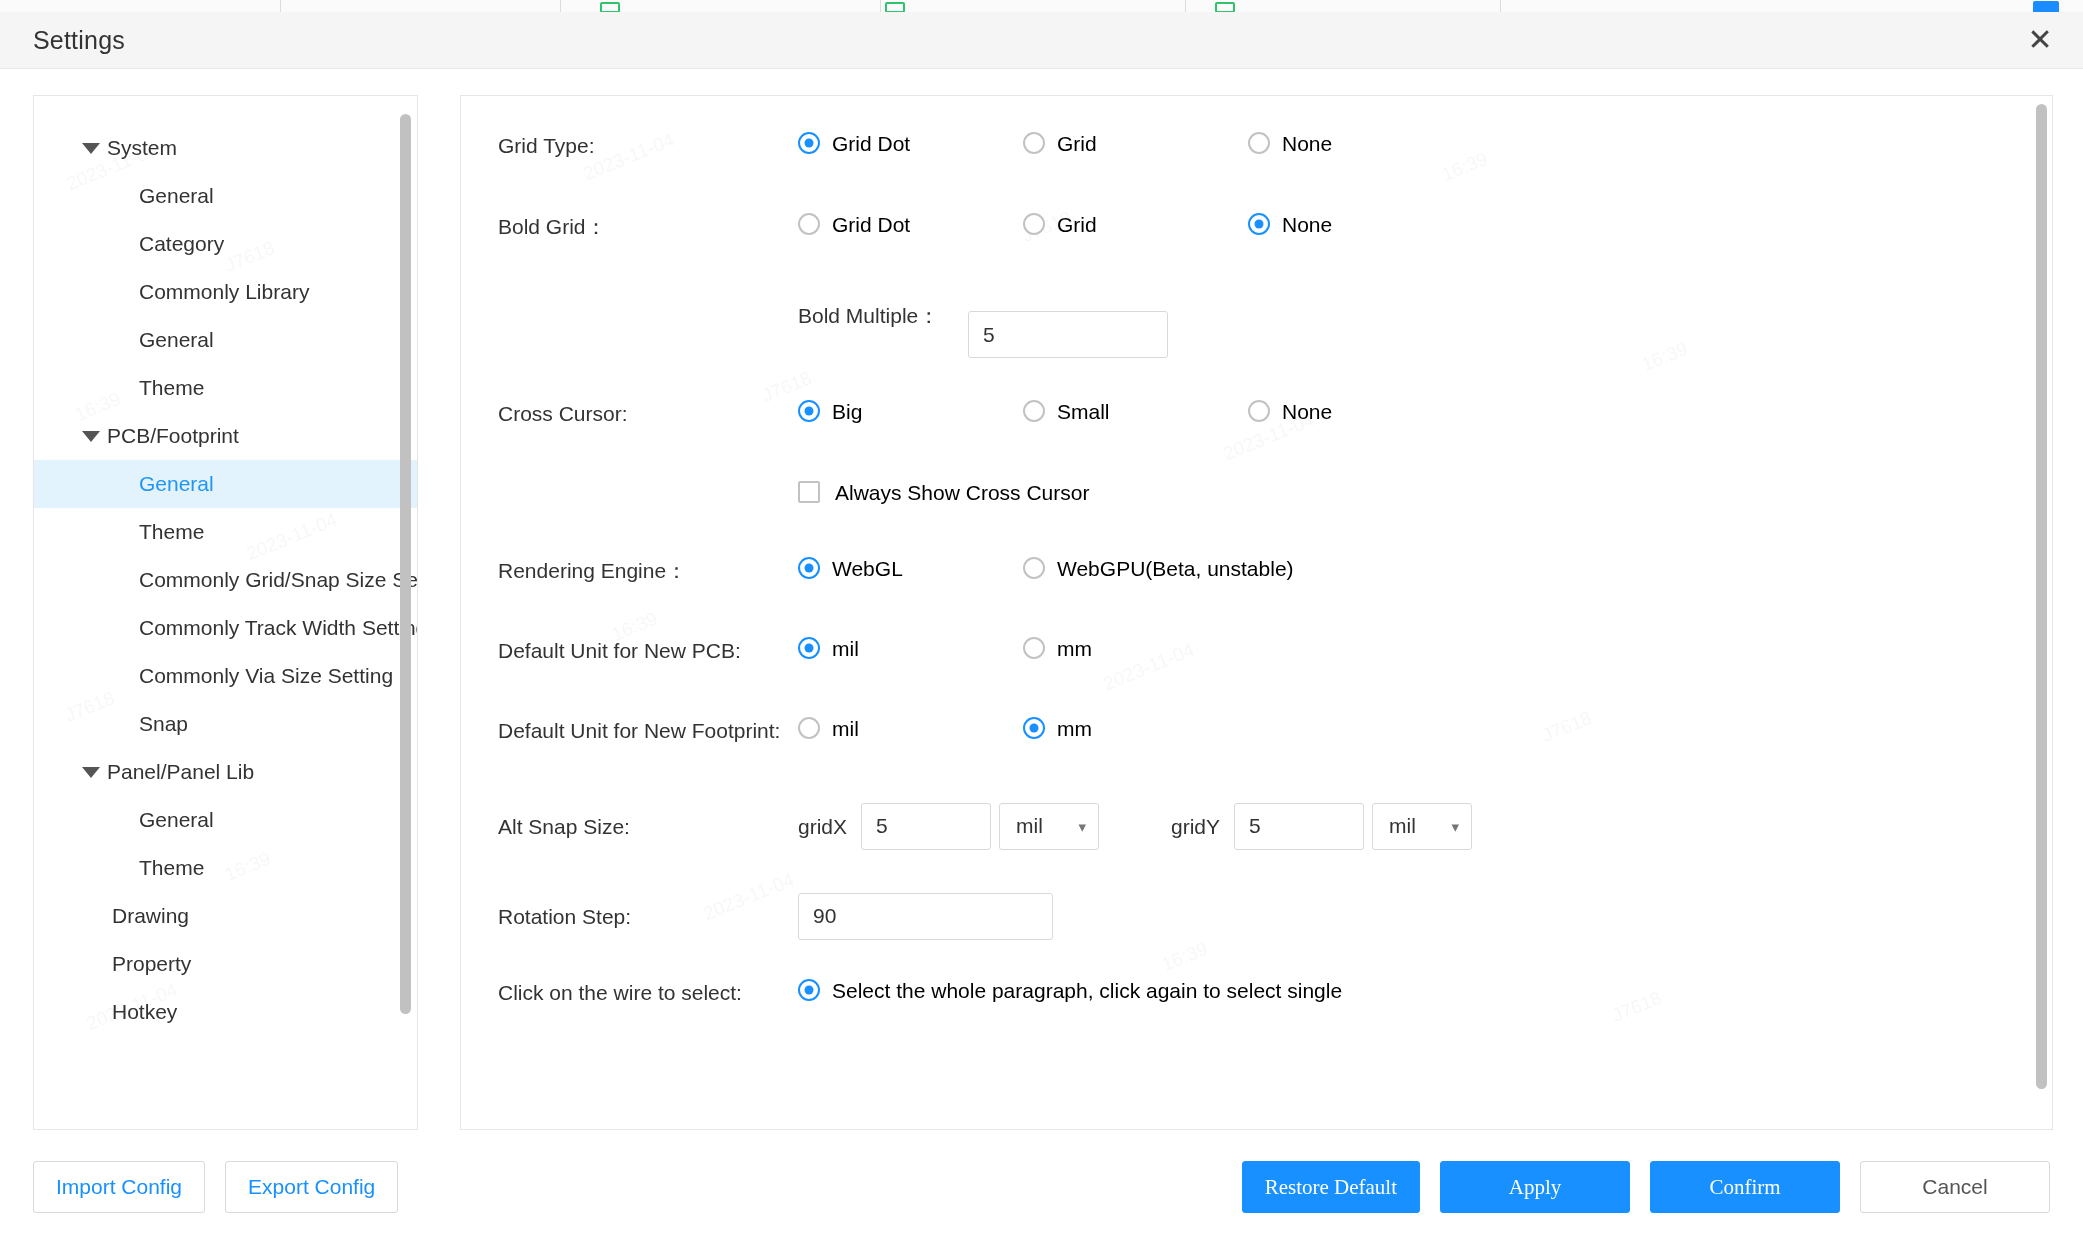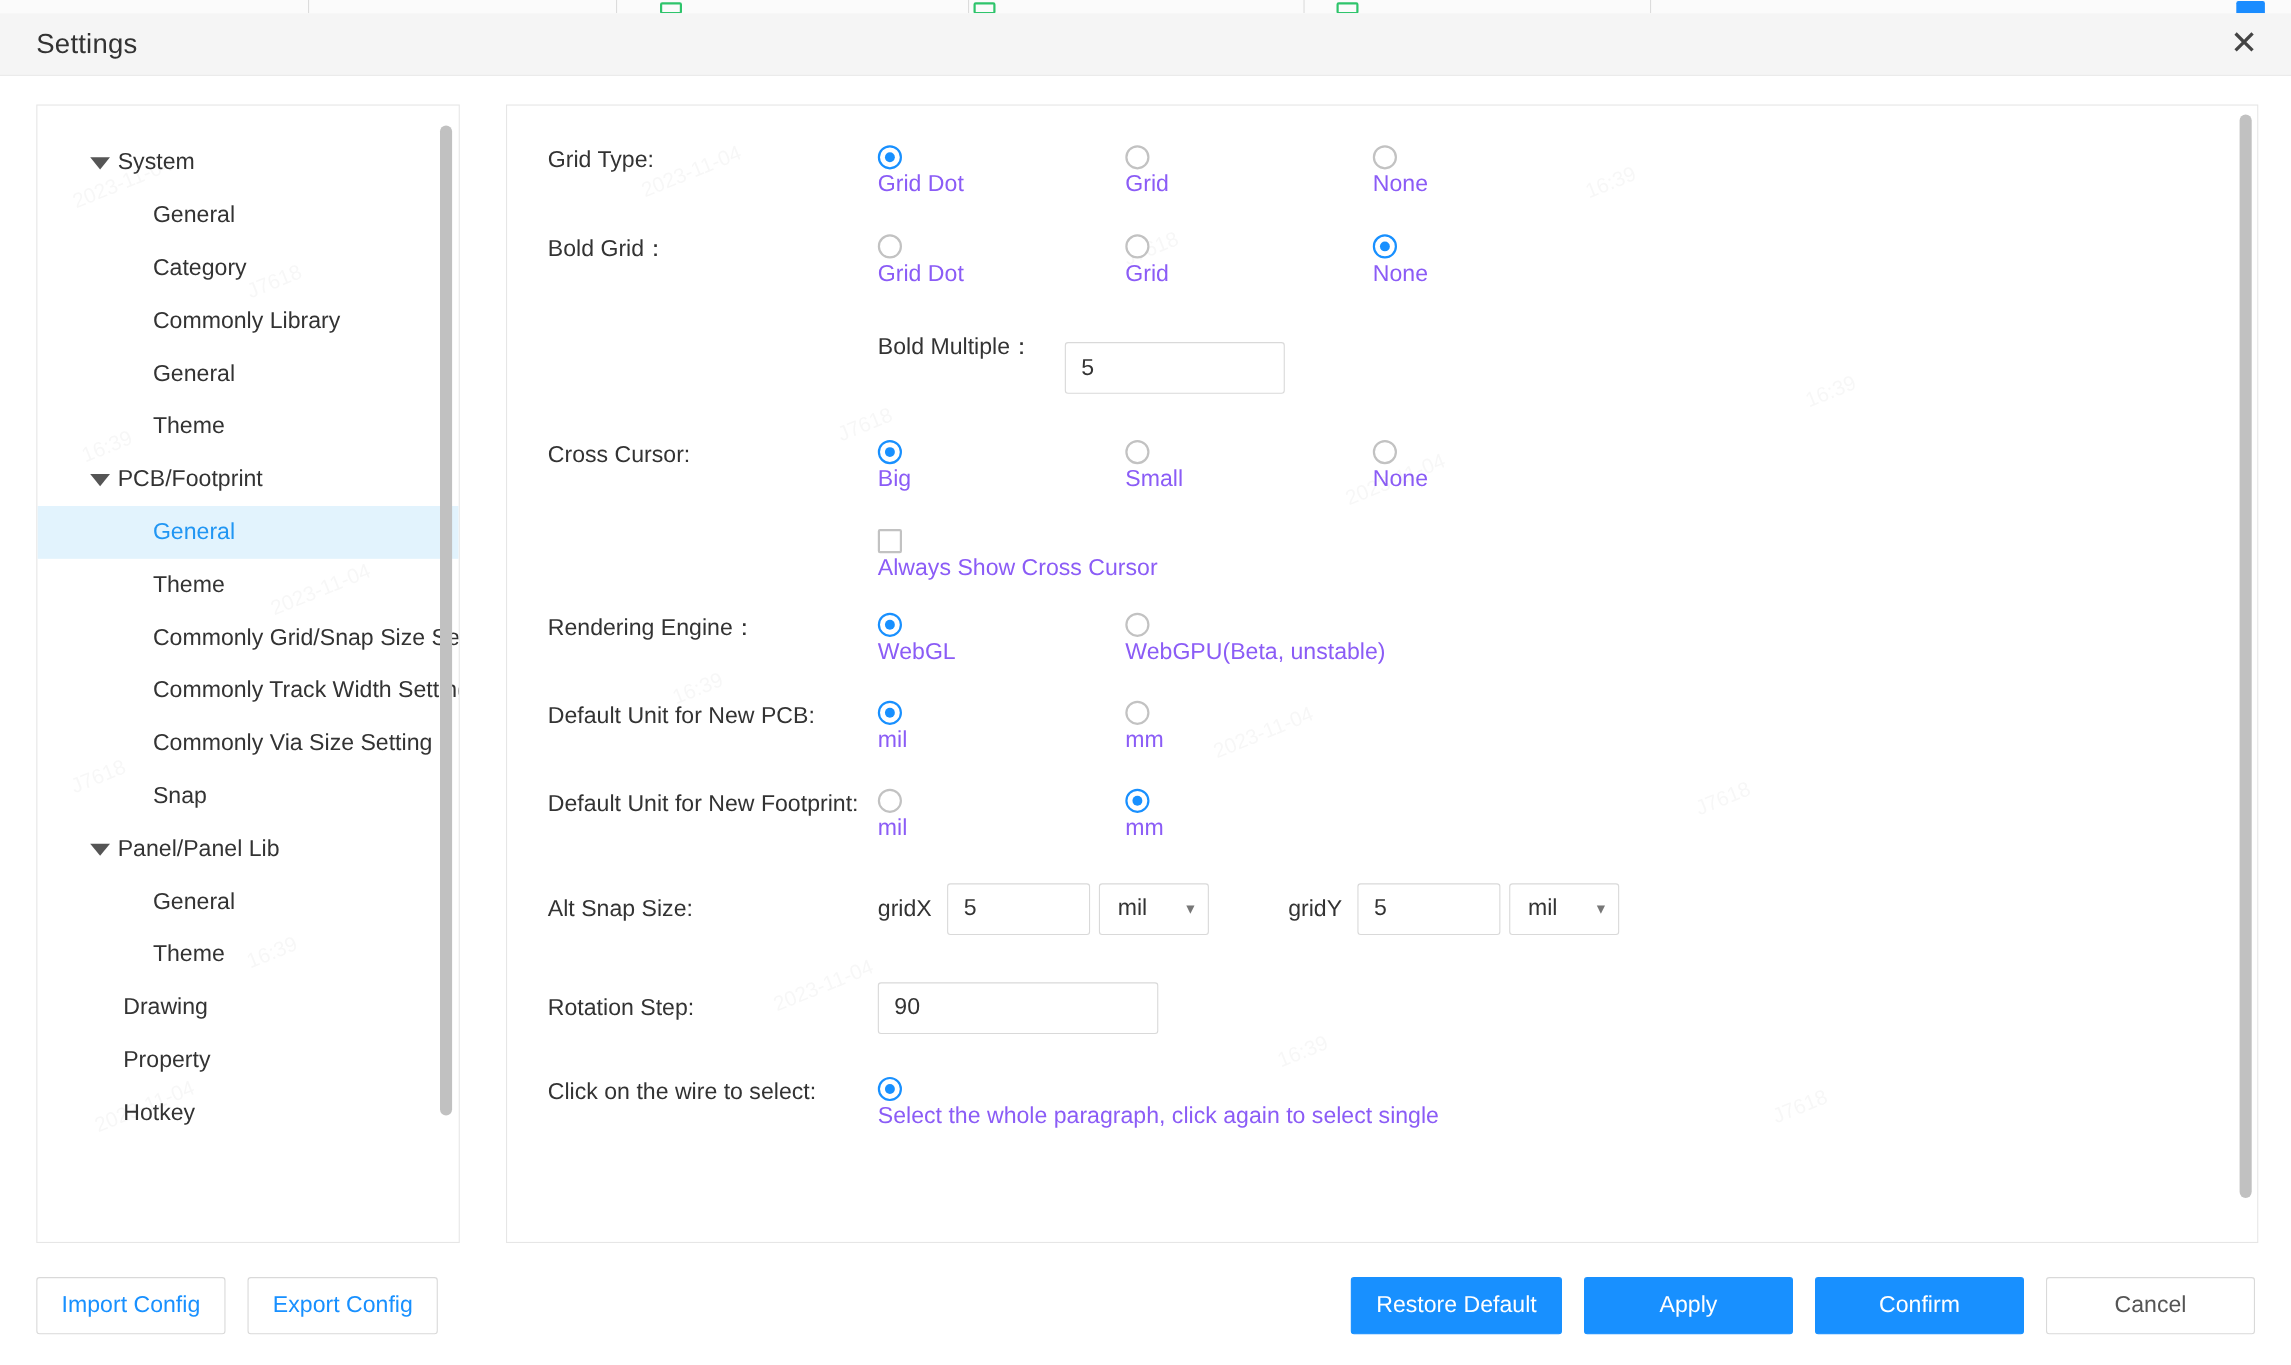--- a/index.html
+++ b/index.html
@@ -93,21 +93,21 @@
   .row { display: flex; align-items: flex-start; margin-bottom: 0; }
   .row-label {
     width: 300px; flex: 0 0 300px;
     font-size: 21px; color: #333333; line-height: 1.25;
     padding-top: 3px;
   }
   .opts { display: flex; align-items: flex-start; flex: 1 1 auto; }
 
   .opt {
     display: flex; align-items: flex-start; cursor: pointer;
-    font-size: 21px; color: #8b5cf6; line-height: 1.3; flex-direction: column;
+    font-size: 21px; color: #000000; line-height: 1.3;
   }
   .radio {
     width: 22px; height: 22px; flex: 0 0 22px; border-radius: 50%;
     border: 2px solid #c2c2c2; background: #ffffff;
     margin-right: 12px; margin-top: 2px; position: relative;
   }
   .radio.on { border-color: #1890ff; }
   .radio.on::after {
     content: ""; position: absolute; left: 50%; top: 50%;
     transform: translate(-50%, -50%);
@@ -138,21 +138,21 @@
     flex: 0 0 auto; height: 108px; display: flex; align-items: center;
     padding: 0 33px; position: relative;
   }
   .btn {
     height: 52px; min-width: 135px; border-radius: 3px; font-size: 21px;
     display: flex; align-items: center; justify-content: center;
     cursor: pointer; padding: 0 22px; white-space: nowrap;
   }
   .btn.ghost { background: #ffffff; border: 1px solid #d9d9d9; color: #1890ff; }
   .btn.ghost-grey { background: #ffffff; border: 1px solid #d9d9d9; color: #555555; }
-  .btn.primary { background: #1890ff; border: 1px solid #1890ff; color: #ffffff; }
+  .btn.primary { background: #1890ff; border: 1px solid #1890ff; color: #ffffff; font-family: Liberation Serif, serif; }
   .left-btns { display: flex; gap: 20px; }
   .right-btns { display: flex; gap: 20px; margin-left: auto; }
 
   
   .wm {
     position: absolute; inset: 0; pointer-events: none; overflow: hidden; opacity: .045;
   }
   .wm span {
     position: absolute; font-size: 19px; color: #555;
     transform: rotate(-22deg); white-space: nowrap;

